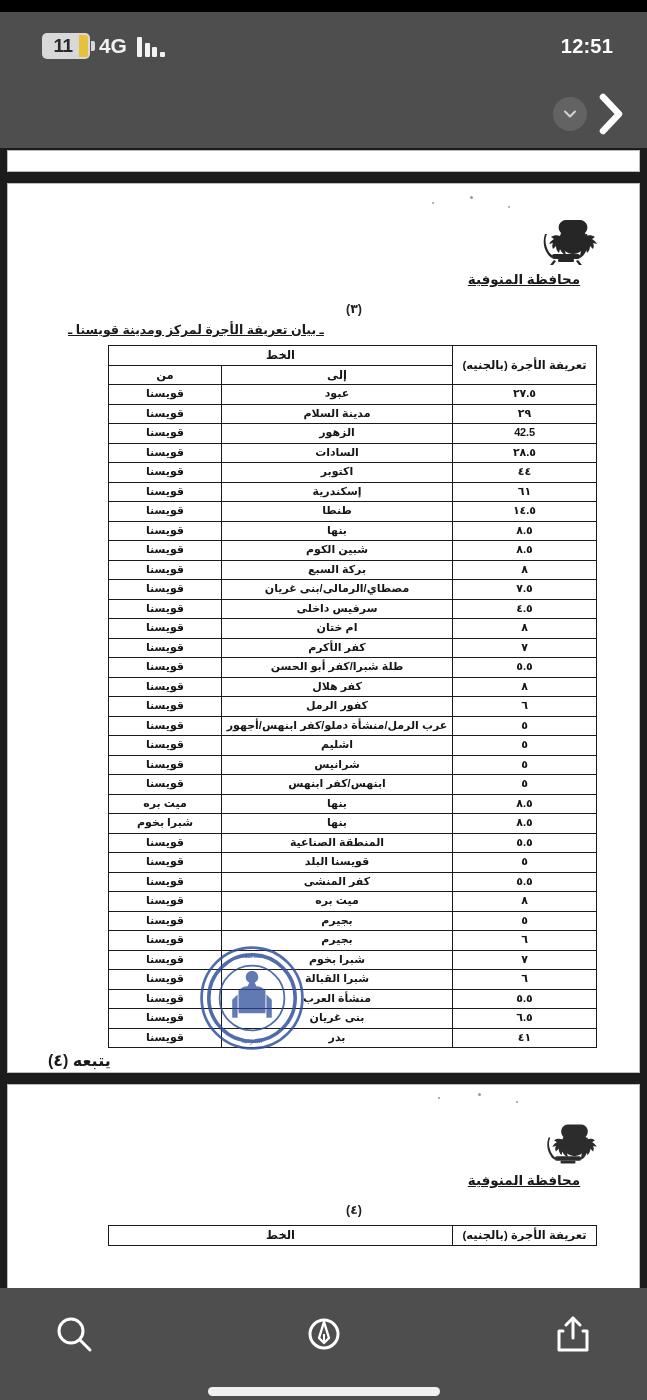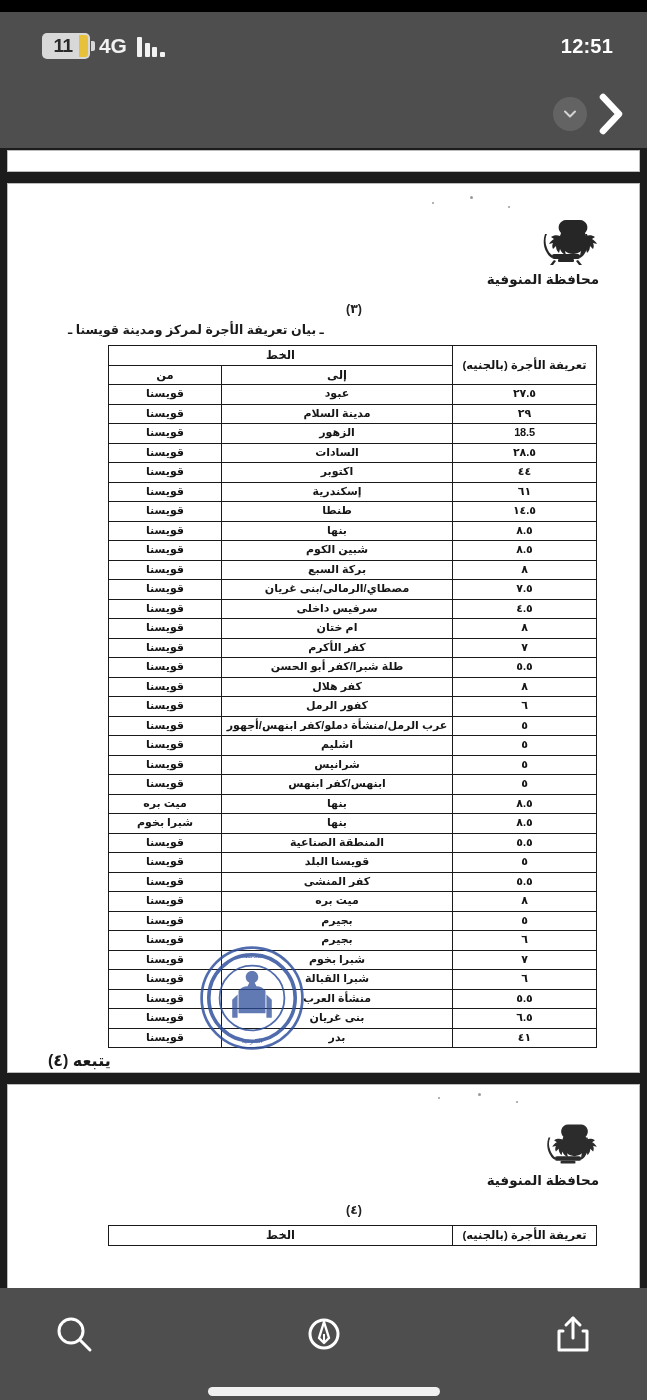--- a/index.html
+++ b/index.html
@@ -173,44 +173,46 @@
   .gov-block {
     text-align: left;
     padding-left: 24px;
     direction: rtl;
   }
   .gov-emblem { display:block; margin: 0 0 0 auto; }
   .gov-name {
     font-size: 13.5px;
     font-weight: bold;
     color: #1a1a1a;
-    text-align: right;
+    text-align: center;
     width: 150px;
     margin: 1px 0 0 auto;
     letter-spacing: -0.3px;
+    text-decoration: underline;
   }
   .speck { position: absolute; background: #9a9a9a; border-radius: 50%; }
 
   .page-num {
     font-size: 12.5px;
     font-weight: bold;
     color: #222;
     text-align: center;
     margin: 14px auto 0 auto;
     width: 70px;
     margin-right: 210px;
   }
   .stmt-line {
     font-size: 12.5px;
     font-weight: bold;
     color: #1a1a1a;
     text-align: left;
     padding-left: 20px;
     margin-top: 6px;
     letter-spacing: -0.2px;
+    text-decoration: underline;
   }
 
   
   table.fare {
     border-collapse: collapse;
     width: 488px;
     margin: 8px 0 0 0;
     margin-right: 2px;
     table-layout: fixed;
     direction: rtl;
@@ -371,21 +373,21 @@
               <td>٢٧.٥</td>
               <td>عبود</td>
               <td>قويسنا</td>
             </tr>
             <tr>
               <td>٢٩</td>
               <td>مدينة السلام</td>
               <td>قويسنا</td>
             </tr>
             <tr>
-              <td>18.5</td>
+              <td>42.5</td>
               <td>الزهور</td>
               <td>قويسنا</td>
             </tr>
             <tr>
               <td>٢٨.٥</td>
               <td>السادات</td>
               <td>قويسنا</td>
             </tr>
             <tr>
               <td>٤٤</td>

